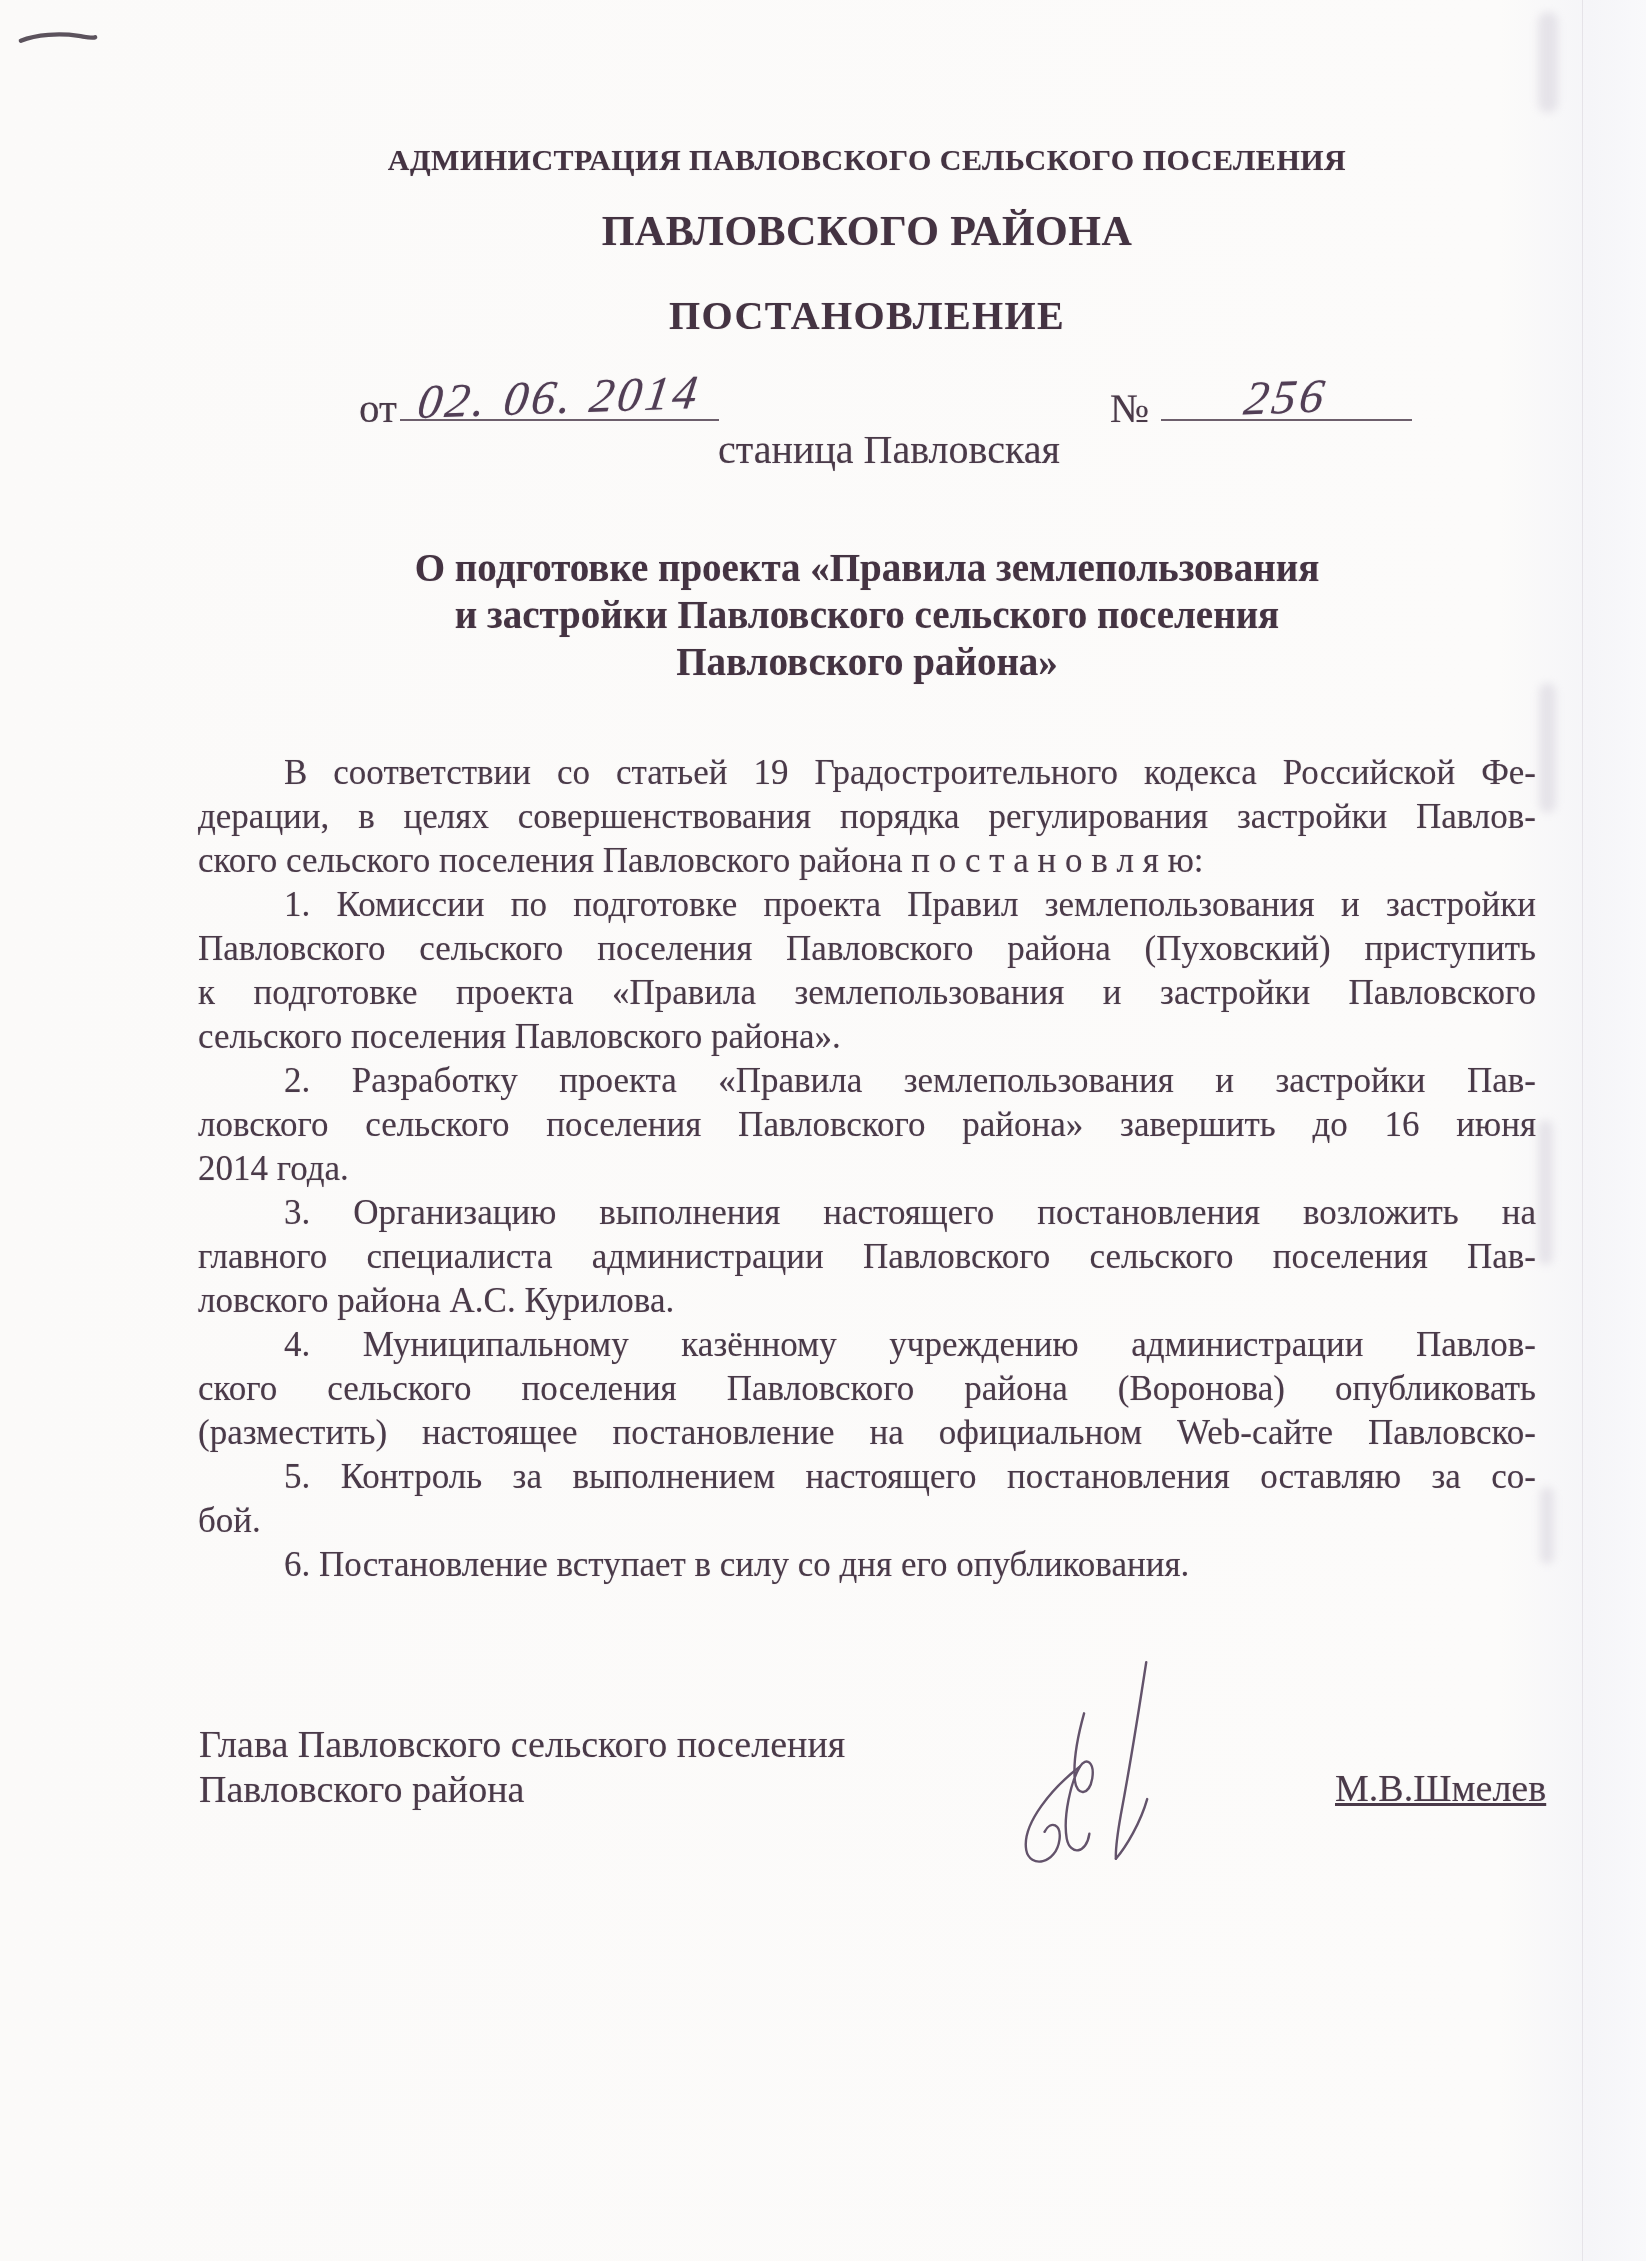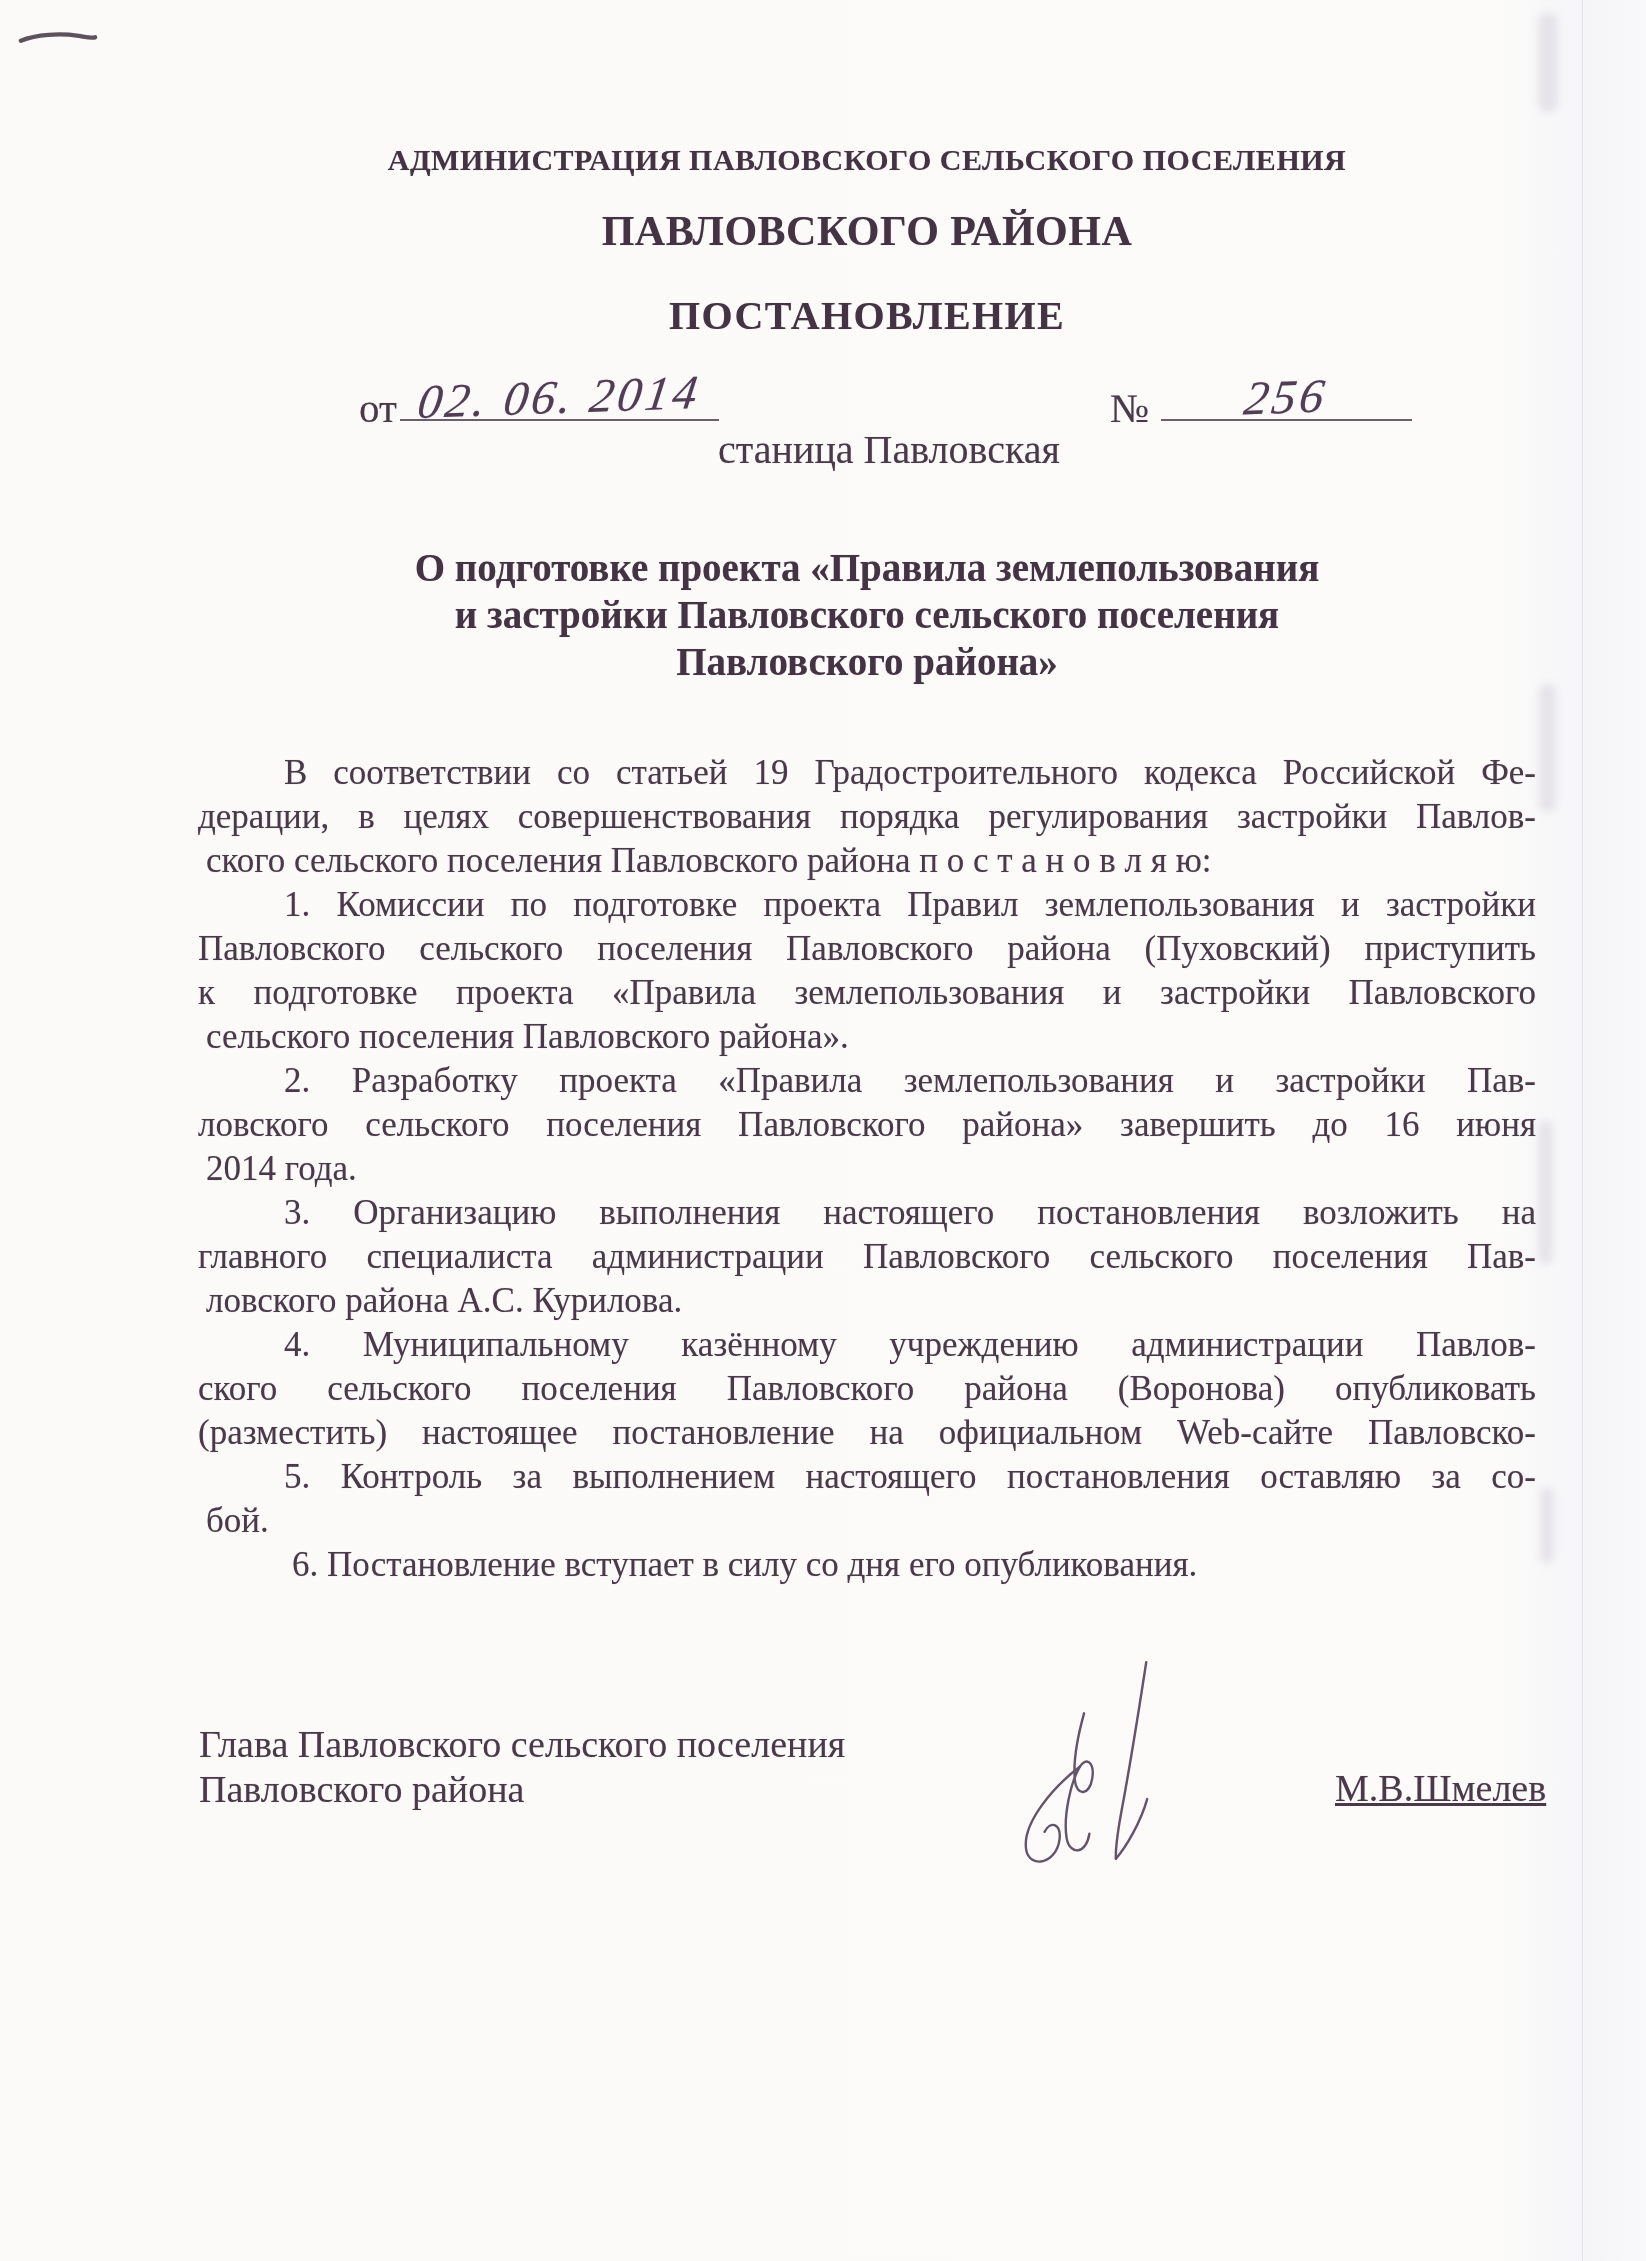--- a/index.html
+++ b/index.html
@@ -47,21 +47,21 @@
   .place { top: 426px; font-size: 40px; padding-left: 22px; }
 
   
   .title { top: 544px; font-size: 39px; font-weight: bold; color: #443342; }
   .tline { line-height: 47px; }
 
   
   .docbody { position: absolute; left: 198px; top: 751px; width: 1338px; font-size: 35px; }
   .bline { line-height: 44px; text-align: justify; text-align-last: justify; white-space: normal; }
   .bline.first { text-indent: 86px; }
-  .bline.last { text-align-last: left; margin-left: 8px; }
+  .bline.last { text-align-last: left; }
 
   
   .sig1, .sig2, .signame { position: absolute; font-size: 38px; }
   .sig1 { left: 199px; top: 1722px; }
   .sig2 { left: 199px; top: 1767px; }
   .signame { left: 1335px; top: 1766px; text-decoration: underline; }
   .signature { position: absolute; left: 980px; top: 1656px; }
 </style>
 </head>
 <body>

